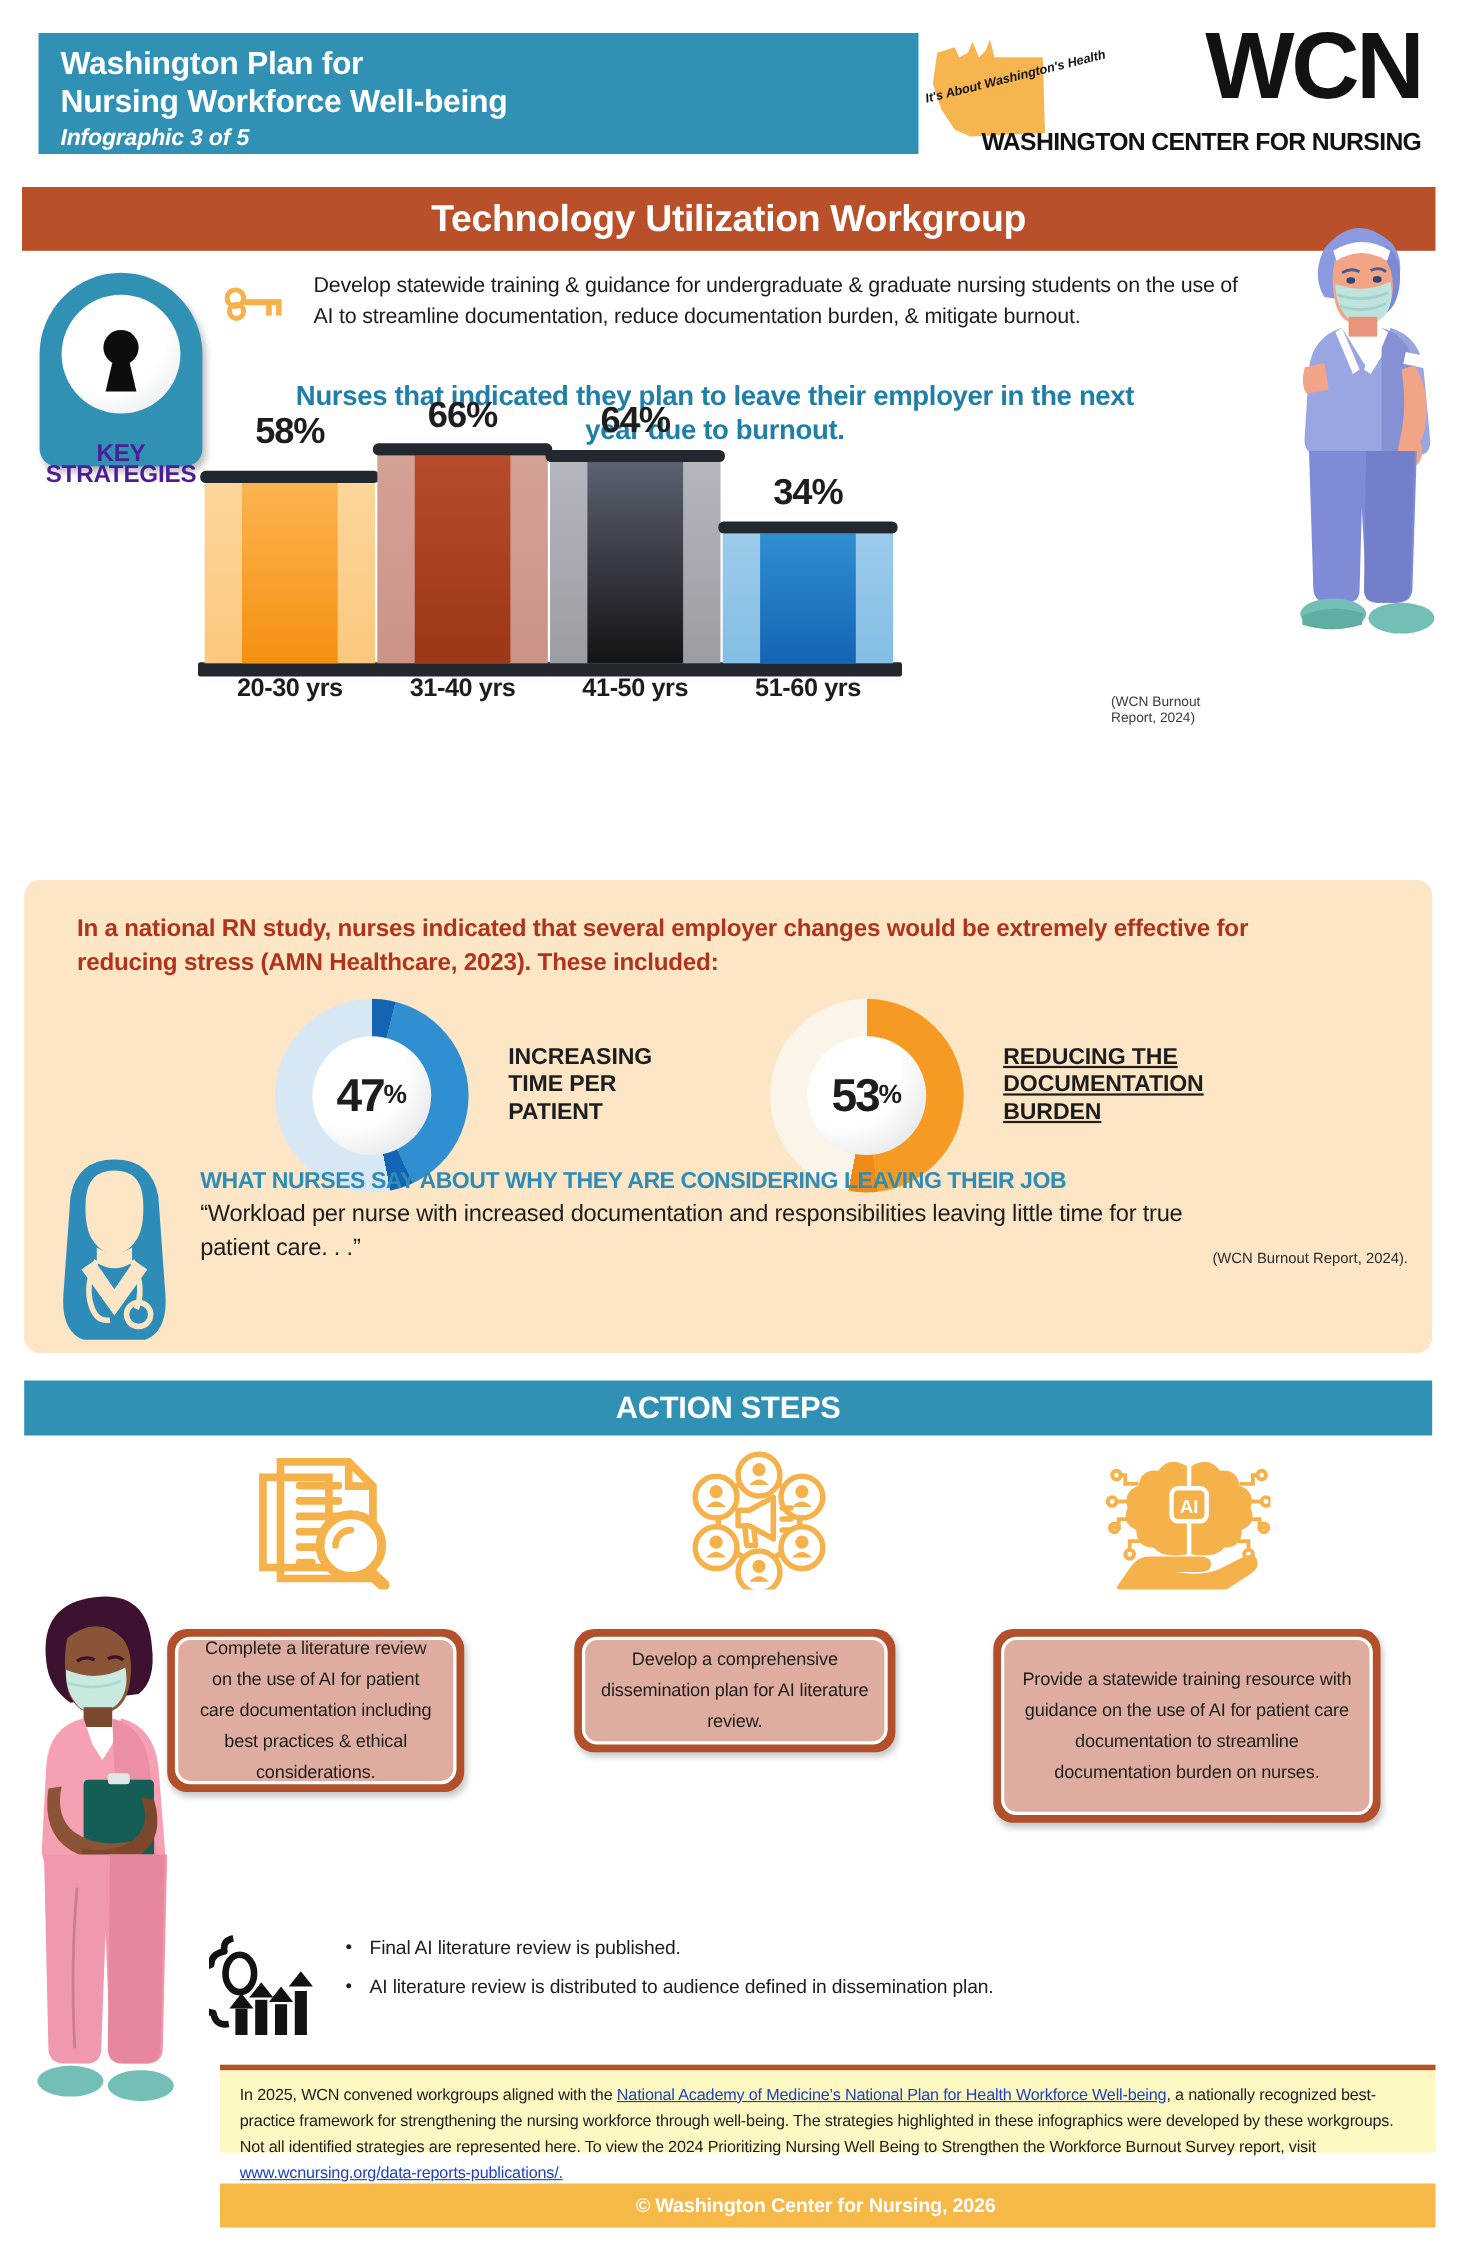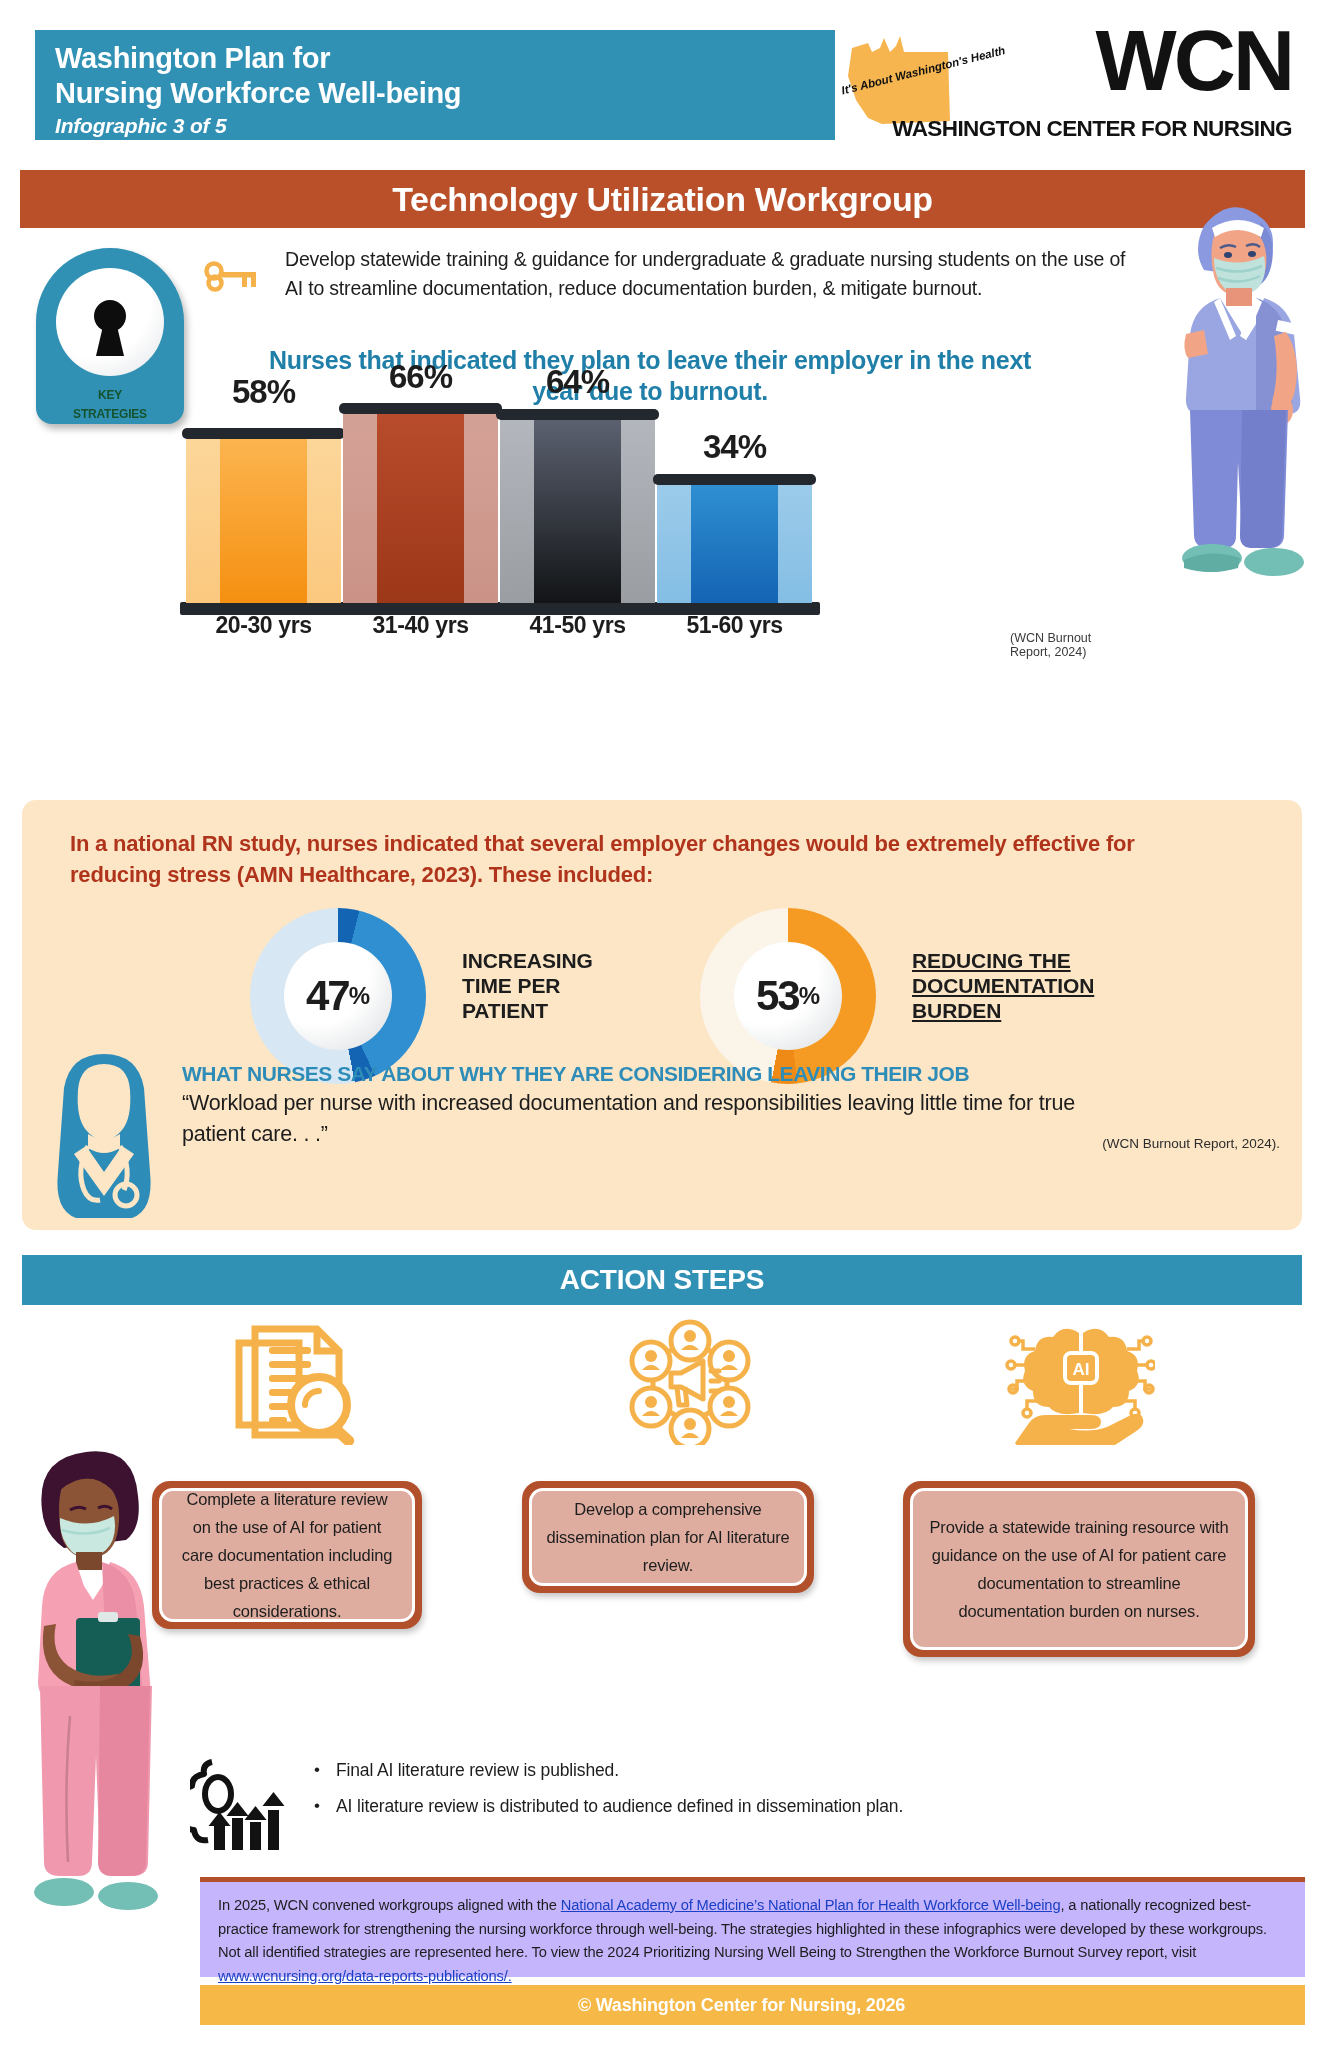--- a/index.html
+++ b/index.html
@@ -65,22 +65,22 @@
   .kb-circle {
     position: absolute; left: 20px; top: 20px; width: 108px; height: 108px;
     border-radius: 50%;
     background: radial-gradient(circle at 35% 30%, #ffffff 55%, #e0e3e6 100%);
   }
   .kb-hole {
     position: absolute; left: 50%; top: 30px; width: 46px; height: 62px;
     transform: translateX(-50%);
   }
   .kb-label {
-    position: absolute; left: 0; bottom: 22px; width: 148px;
-    text-align: center; color: #14532d; font-size: 12px; font-weight: bold;
+    position: absolute; left: 0; bottom: 6px; width: 148px;
+    text-align: center; color: #4c1d95; font-size: 22px; font-weight: bold;
     line-height: 19px; letter-spacing: -0.2px;
   }
 
   
   .key-icon { position: absolute; left: 202px; top: 258px; width: 60px; height: 38px; }
 
   
   .strategy-text {
     position: absolute; left: 285px; top: 245px; width: 845px;
     font-size: 19.5px; color: #1d1d1d; line-height: 28.5px; letter-spacing: -0.2px;
@@ -198,22 +198,22 @@
     position: relative; padding-left: 26px;
     font-size: 17.5px; color: #1d1d1d; line-height: 36px; letter-spacing: -0.15px;
   }
   .measure-item::before {
     content: "\2022"; position: absolute; left: 4px; top: 0;
     font-size: 17px; color: #1d1d1d;
   }
 
   
   .disclaimer {
-    position: absolute; left: 200px; top: 1877px; width: 1105px; height: 100px;
-    background: #c4b5fd; border-top: 5px solid #b3502c;
+    position: absolute; left: 200px; top: 1877px; width: 1105px; height: 80px;
+    background: #fef9c3; border-top: 5px solid #b3502c;
     padding: 12px 18px 0 18px;
     font-size: 14.7px; color: #1d1d1d; line-height: 23.5px; letter-spacing: -0.15px;
   }
   .disclaimer a { color: #1a3fc4; text-decoration: underline; }
 
   
   .footer {
     position: absolute; left: 200px; top: 1985px; width: 1105px; height: 40px;
     background: #f6b847; color: #fff;
     font-size: 18px; font-weight: bold; letter-spacing: -0.2px;

